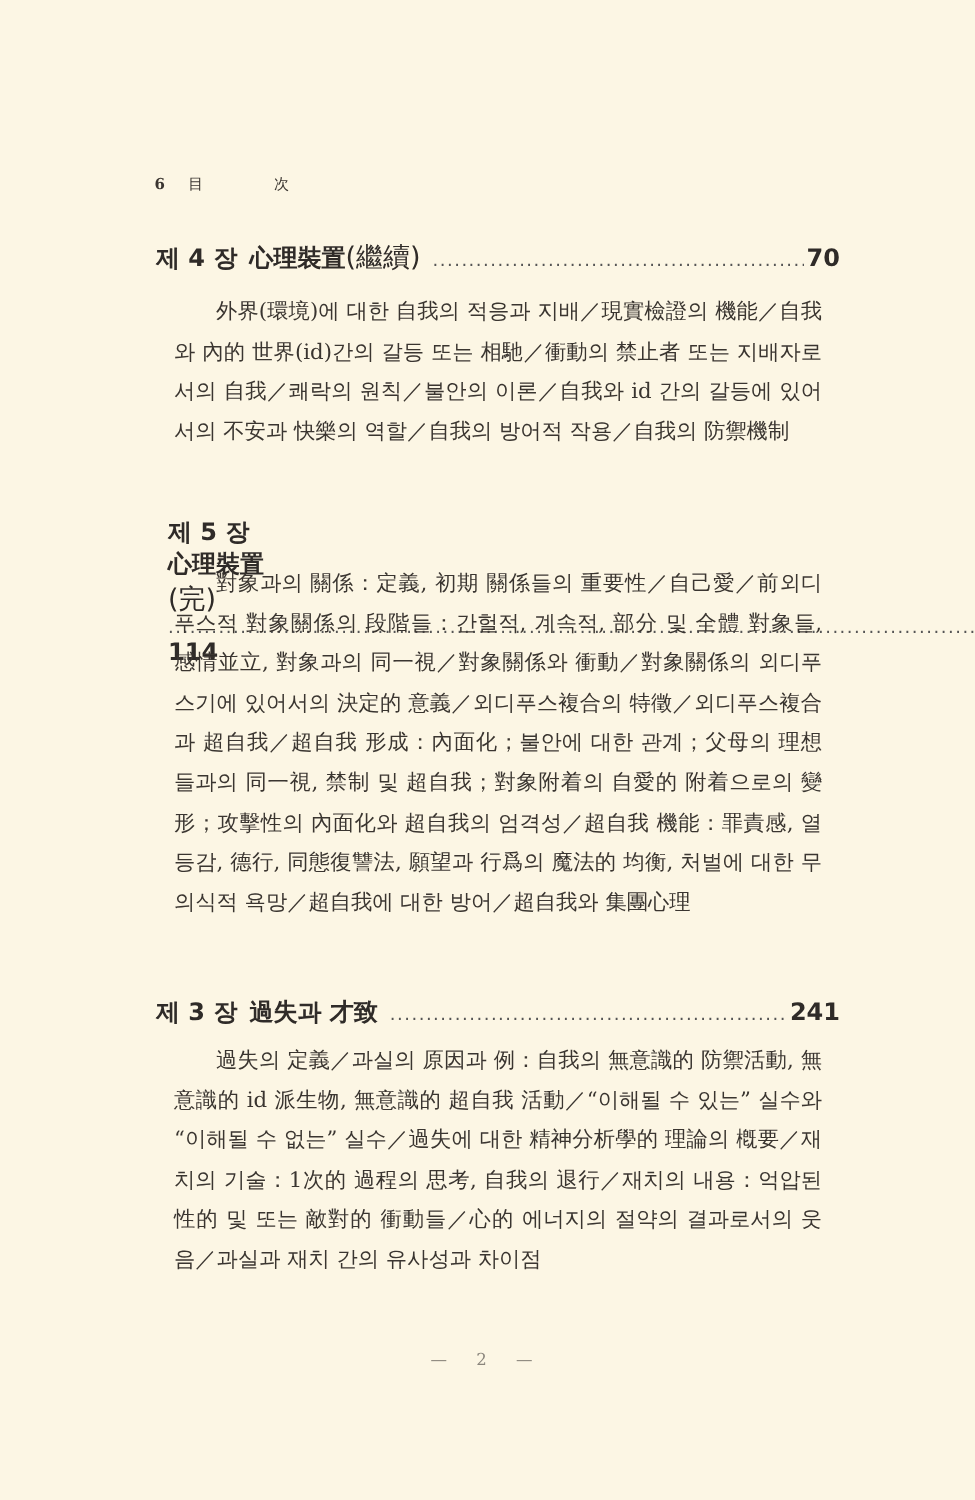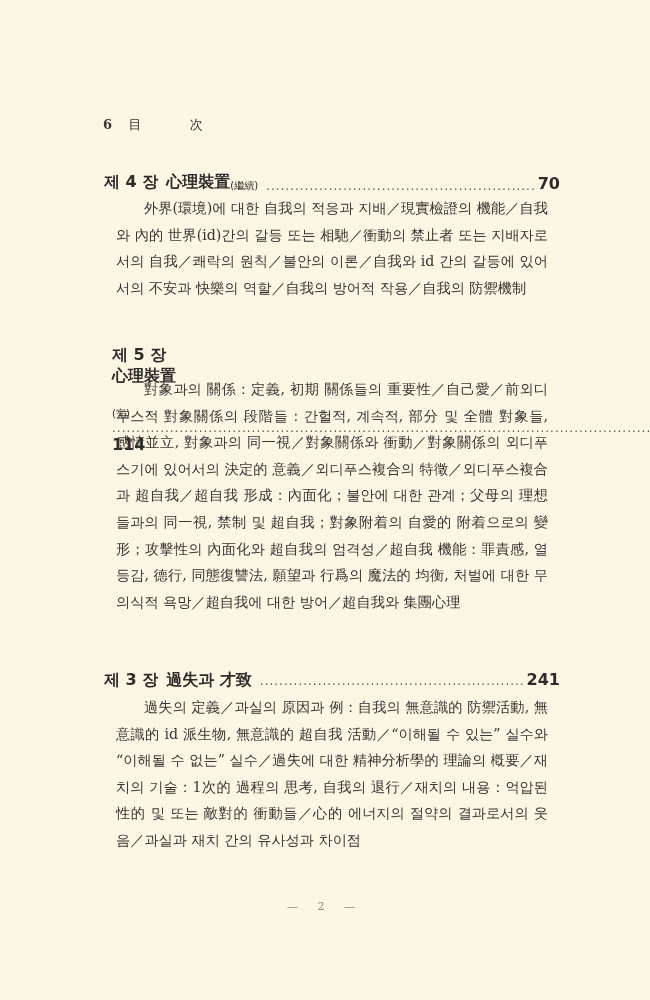--- a/index.html
+++ b/index.html
@@ -6,62 +6,62 @@
     body {
       width: 650px; height: 1000px;
       background: #fcf6e4;
       font-family: "DejaVu Serif", serif;
       color: #3a3530;
       position: relative;
       overflow: hidden;
     }
     .running-head {
       position: absolute; left: 103px; top: 116px;
-      font-size: 13px; letter-spacing: 1px;
+      font-size: 10px; letter-spacing: 1px;
       font-weight: bold;
     }
     .running-head .rh-title { margin-left: 10px; letter-spacing: 22px; font-weight: normal; }
     .chapter-head {
       position: absolute; left: 104px; width: 456px;
       display: flex; align-items: baseline;
       font-family: "DejaVu Sans", sans-serif;
       font-size: 16px; font-weight: bold; color: #2f2b28;
     }
     .chapter-head .num { margin-right: 8px; }
     .chapter-head .dots {
       flex: 1; overflow: hidden; white-space: nowrap;
       margin: 0 2px 0 8px; font-weight: normal; font-size: 12px;
       letter-spacing: 1px; color: #555;
     }
     .chapter-head .dots::before {
       content: "........................................................................................................................................";
     }
     .chapter-head .page { font-weight: bold; }
-    .chapter-head .sub { font-size: 10px; font-weight: normal; margin-top: 20px; }
+    .chapter-head .sub { font-size: 18px; font-weight: normal; }
     .summary {
       position: absolute; left: 104px; width: 432px;
       font-size: 14.2px; line-height: 26.6px;
       text-align: justify; text-indent: 28px;
       color: #3a3530;
       margin-left: 12px;
     }
     .folio {
       position: absolute; left: 0; width: 650px; top: 900px;
       text-align: center; font-size: 11px; color: #8a857c; letter-spacing: 8px;
     }
   </style>
 </head>
 <body>
 
 <div class="running-head">
   <span>6</span>
   <span class="rh-title">目 次</span>
 </div>
 
-<div class="chapter-head" style="top:159px;align-items:flex-end;">
+<div class="chapter-head" style="top:159px;">
   <span class="num">제 4 장</span>
   <span>心理裝置</span>
   <span class="sub">(繼續)</span>
   <span class="dots"></span>
   <span class="page">70</span>
 </div>
 <div class="summary" style="top:195px;">外界(環境)에 대한 自我의 적응과 지배／現實檢證의 機能／自我와 內的 世界(id)간의 갈등 또는 相馳／衝動의 禁止者 또는 지배자로서의 自我／쾌락의 원칙／불안의 이론／自我와 id 간의 갈등에 있어서의 不安과 快樂의 역할／自我의 방어적 작용／自我의 防禦機制</div>
 
 <div class="chapter-head" style="top:345px;flex-direction:column;">
   <span class="num">제 5 장</span>

